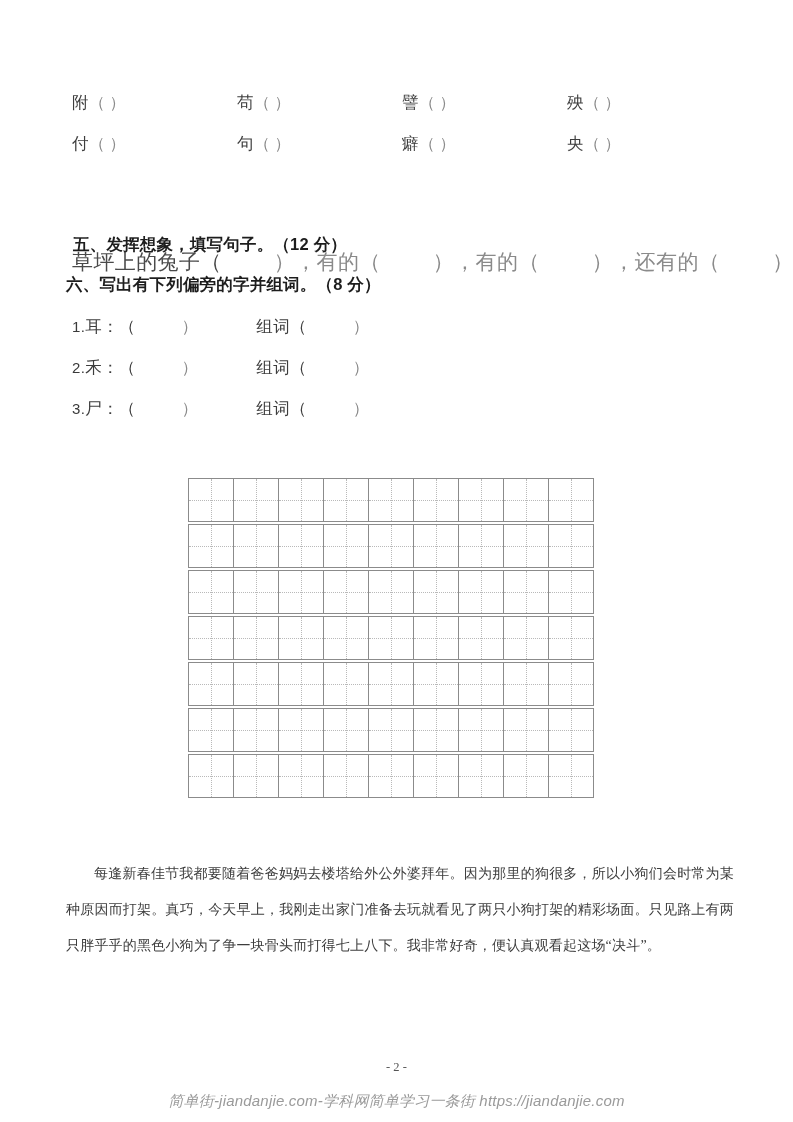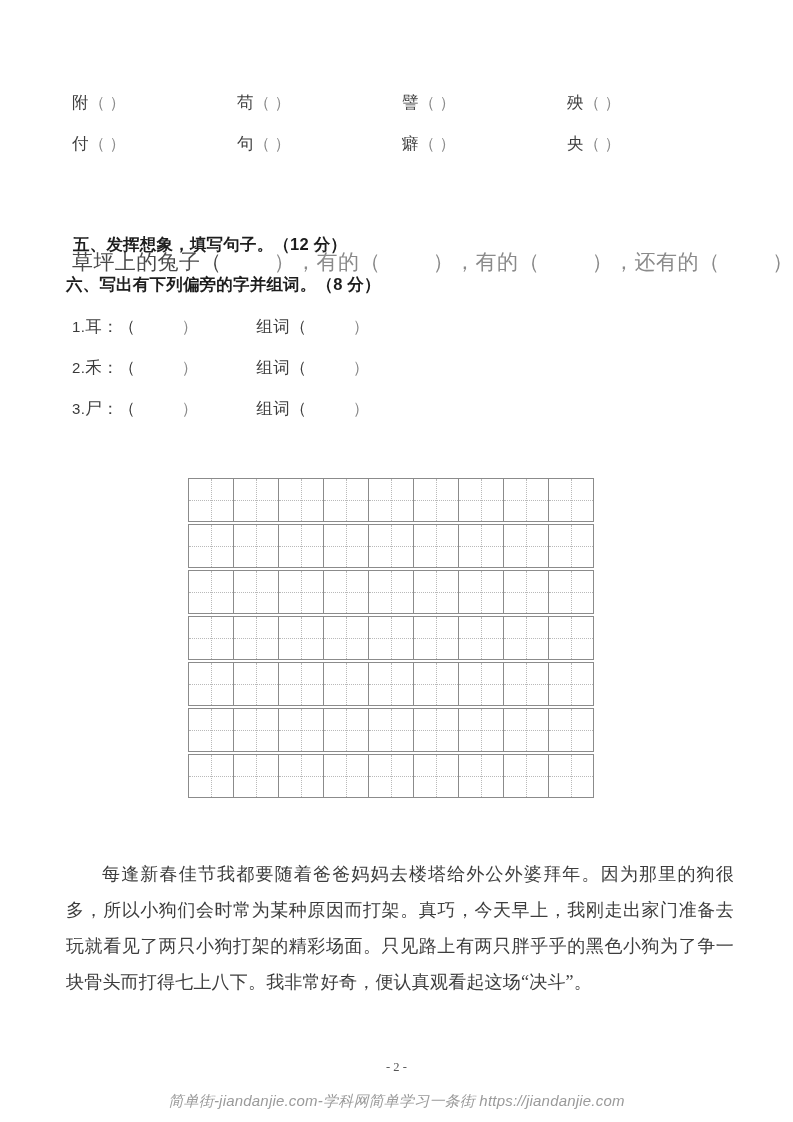--- a/index.html
+++ b/index.html
@@ -135,21 +135,21 @@
     position: absolute;
     top: 50%;
     left: 0;
     right: 0;
     height: 0;
     border-top: 1px dotted #b9b9b9;
   }
 
   
   .passage {
-    font-size: 18px;
+    font-size: 14px;
     line-height: 36px;
     color: #3d3d3d;
     text-align: justify;
     text-justify: inter-ideograph;
     letter-spacing: 0.2px;
   }
   .passage p {
     margin: 0;
     text-indent: 2em;
   }

